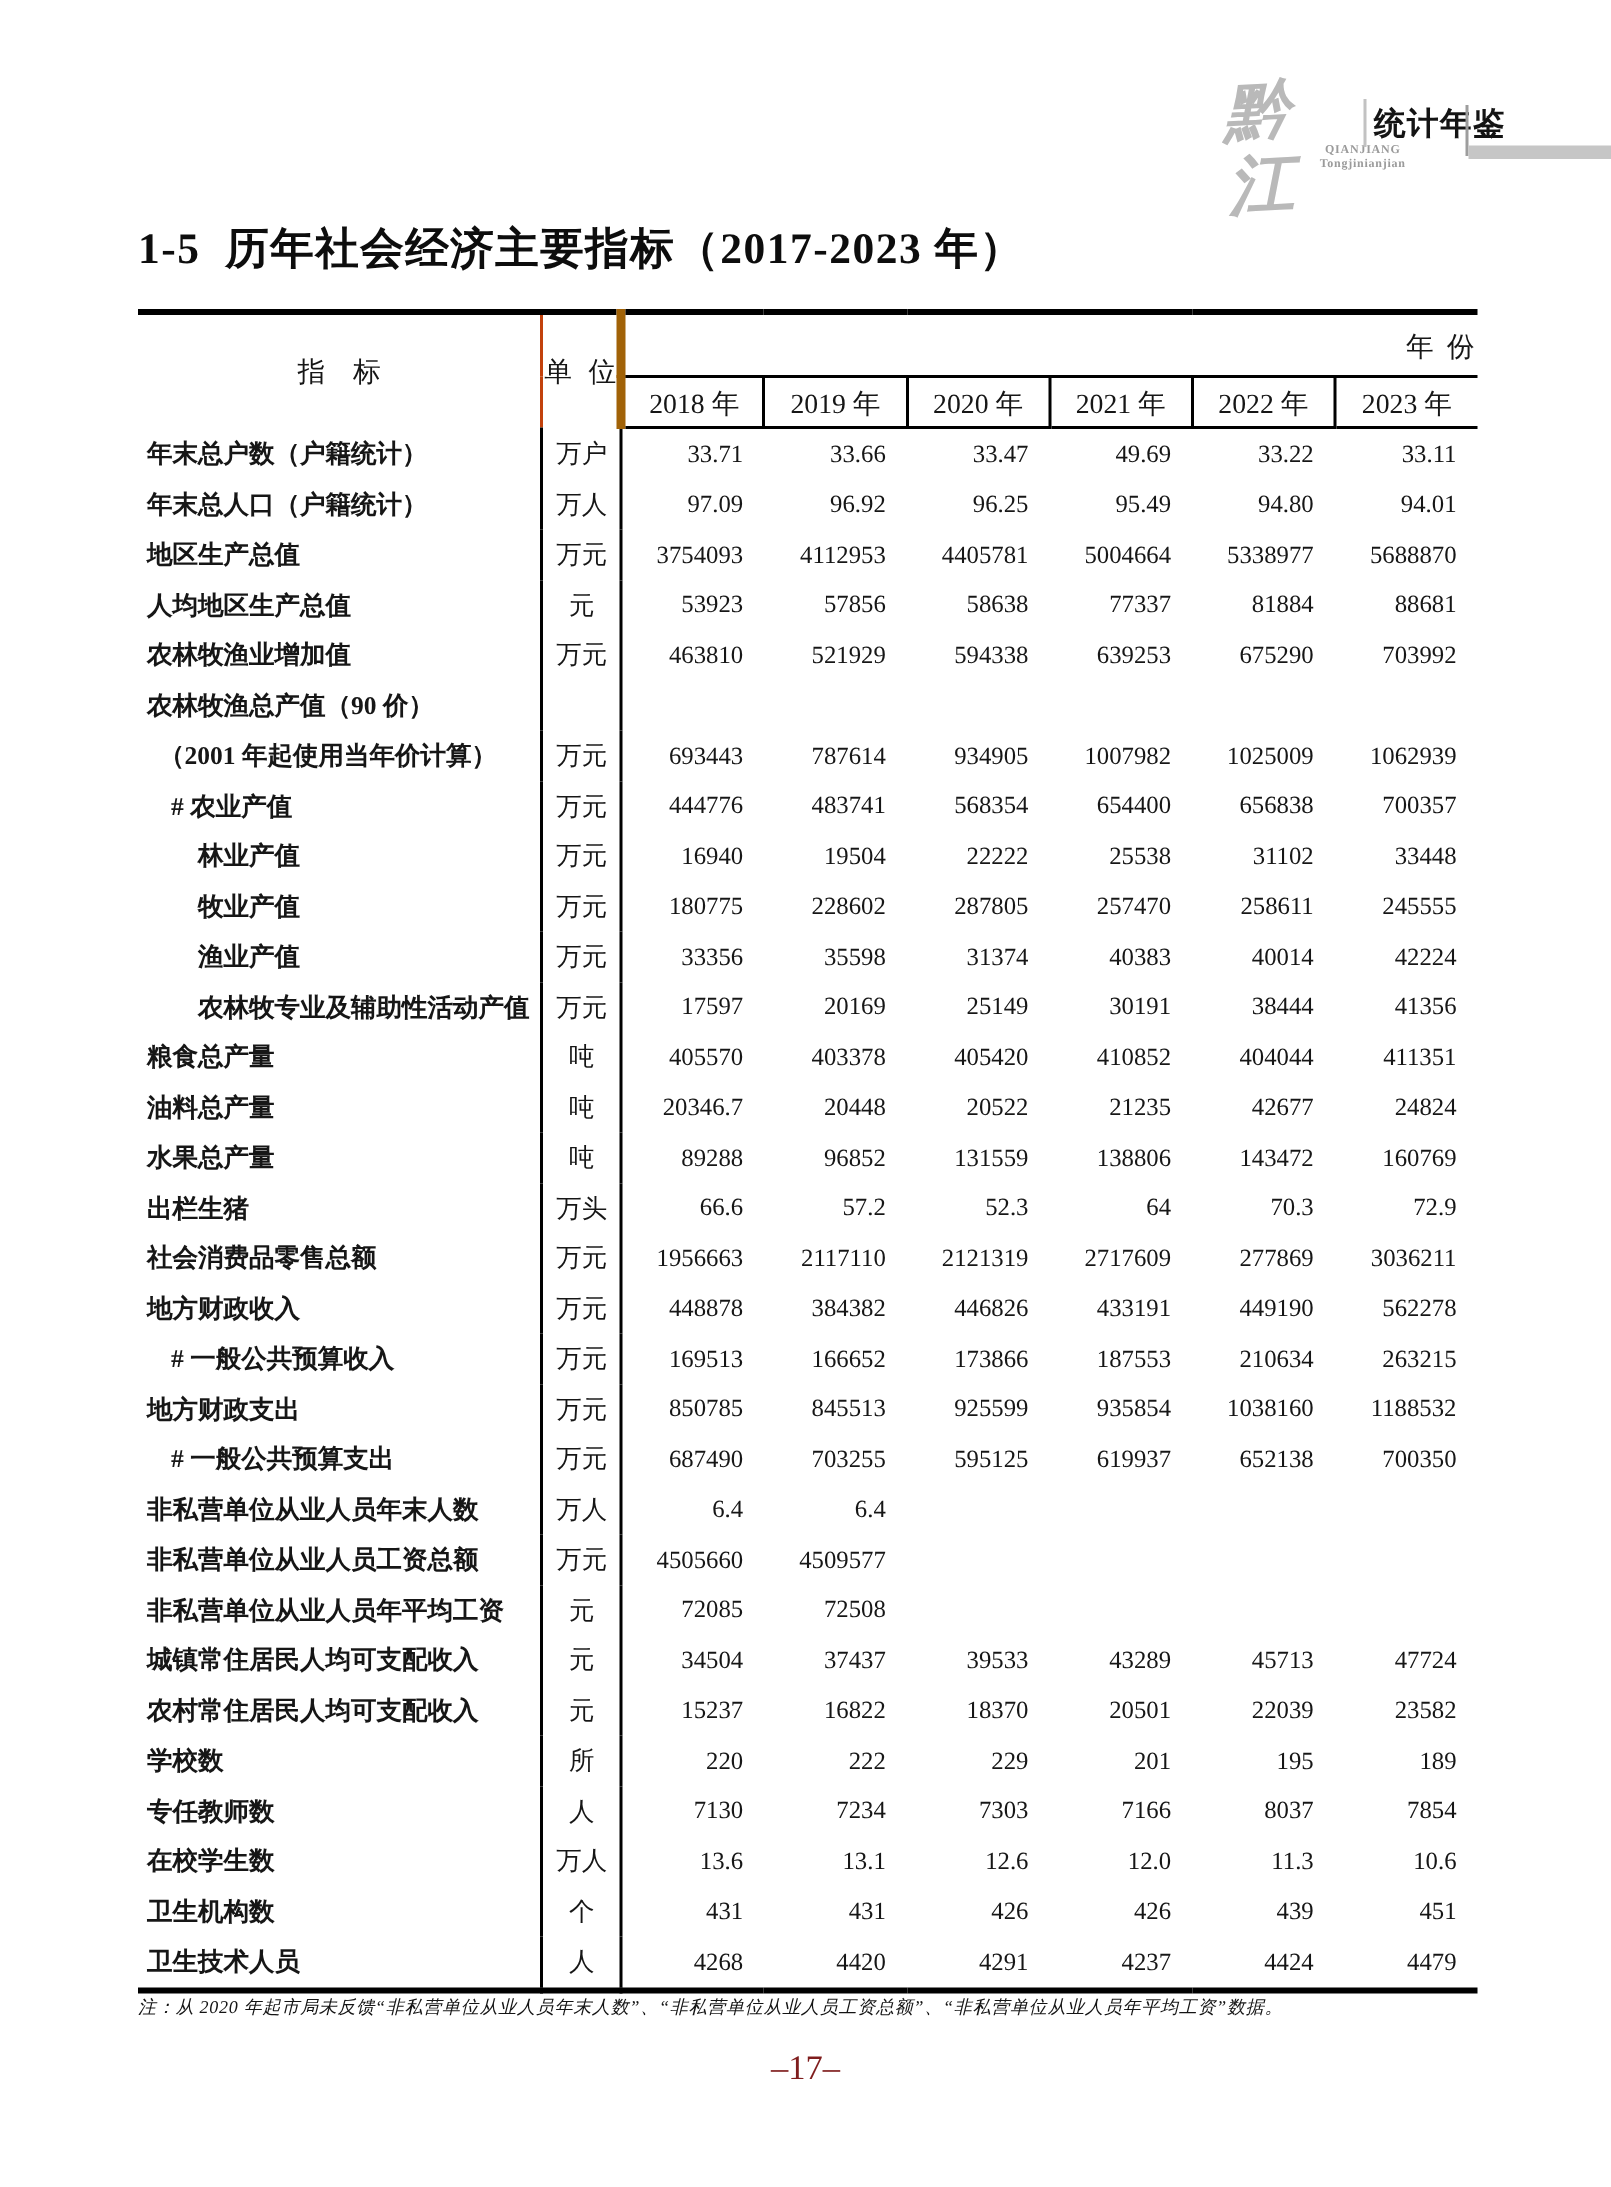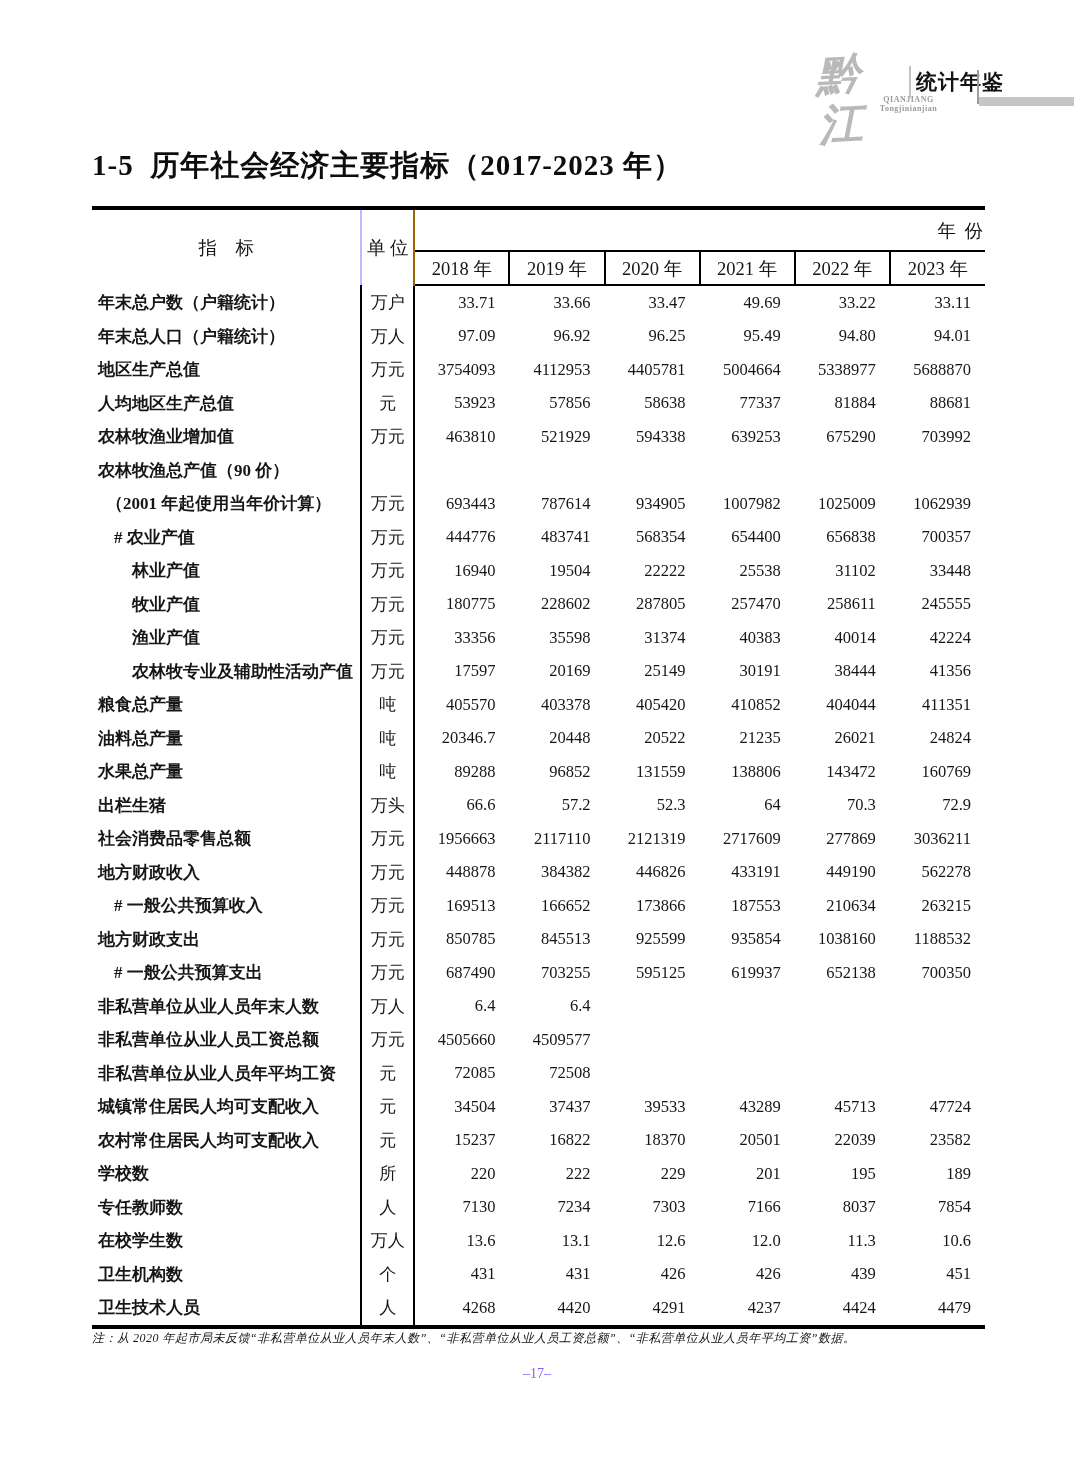--- a/index.html
+++ b/index.html
@@ -42,42 +42,42 @@
   table.ind{
     position:absolute;left:92px;top:206px;width:893px;
     border-collapse:collapse;table-layout:fixed;
     border-top:4px solid #000;border-bottom:4px solid #000;
     font-size:17px;color:#161616;
   }
   table.ind col.c1{width:269px;}
   table.ind col.c2{width:53px;}
   table.ind col.cy{width:95px;}
   table.ind th{font-weight:normal;font-size:18.5px;padding:0;}
-  th.h-ind{border-right:2px solid #c4b5fd;text-align:center;}
-  th.h-unit{border-right:2px solid #a16207;}
+  th.h-ind{border-right:2px solid #c2410c;text-align:center;}
+  th.h-unit{border-right:6px solid #a16207;font-family:Liberation Mono, monospace;}
   th.h-years{height:40px;border-bottom:2px solid #000;text-align:right;letter-spacing:2px;}
   tr.yrow th{height:32px;border-bottom:2px solid #000;text-align:center;}
   tr.yrow th + th{border-left:2px solid #000;}
   tbody td{height:33.5px;padding:0;vertical-align:middle;}
   td.lbl{border-right:2px solid #000;padding-left:6px;text-align:left;white-space:nowrap;font-weight:bold;}
   td.lbl.in1{padding-left:14px;}
   td.lbl.in2{padding-left:22px;}
   td.lbl.in3{padding-left:40px;}
   td.unit{border-right:2px solid #000;text-align:center;}
   td.val{text-align:right;padding-right:14px;font-size:16.5px;}
 
   
   .note{
     position:absolute;left:92px;top:1326px;width:897px;margin:0;
     font-size:12px;line-height:24px;font-style:italic;color:#141414;
     letter-spacing:0.5px;
   }
   .pageno{
     position:absolute;left:0;top:1366px;width:1074px;text-align:center;
-    font-size:14px;color:#8b5cf6;
+    font-size:23px;color:#7f1d1d;
   }
 </style>
 </head>
 <body>
 
 <div class="page">
 
   <div class="brand-cal">黔江</div>
   <div class="brand-sub">
     <span>QIANJIANG</span><br>
@@ -247,21 +247,21 @@
           <td class="val">404044</td>
           <td class="val">411351</td>
         </tr>
         <tr>
           <td class="lbl">油料总产量</td>
           <td class="unit">吨</td>
           <td class="val">20346.7</td>
           <td class="val">20448</td>
           <td class="val">20522</td>
           <td class="val">21235</td>
-          <td class="val">26021</td>
+          <td class="val">42677</td>
           <td class="val">24824</td>
         </tr>
         <tr>
           <td class="lbl">水果总产量</td>
           <td class="unit">吨</td>
           <td class="val">89288</td>
           <td class="val">96852</td>
           <td class="val">131559</td>
           <td class="val">138806</td>
           <td class="val">143472</td>

